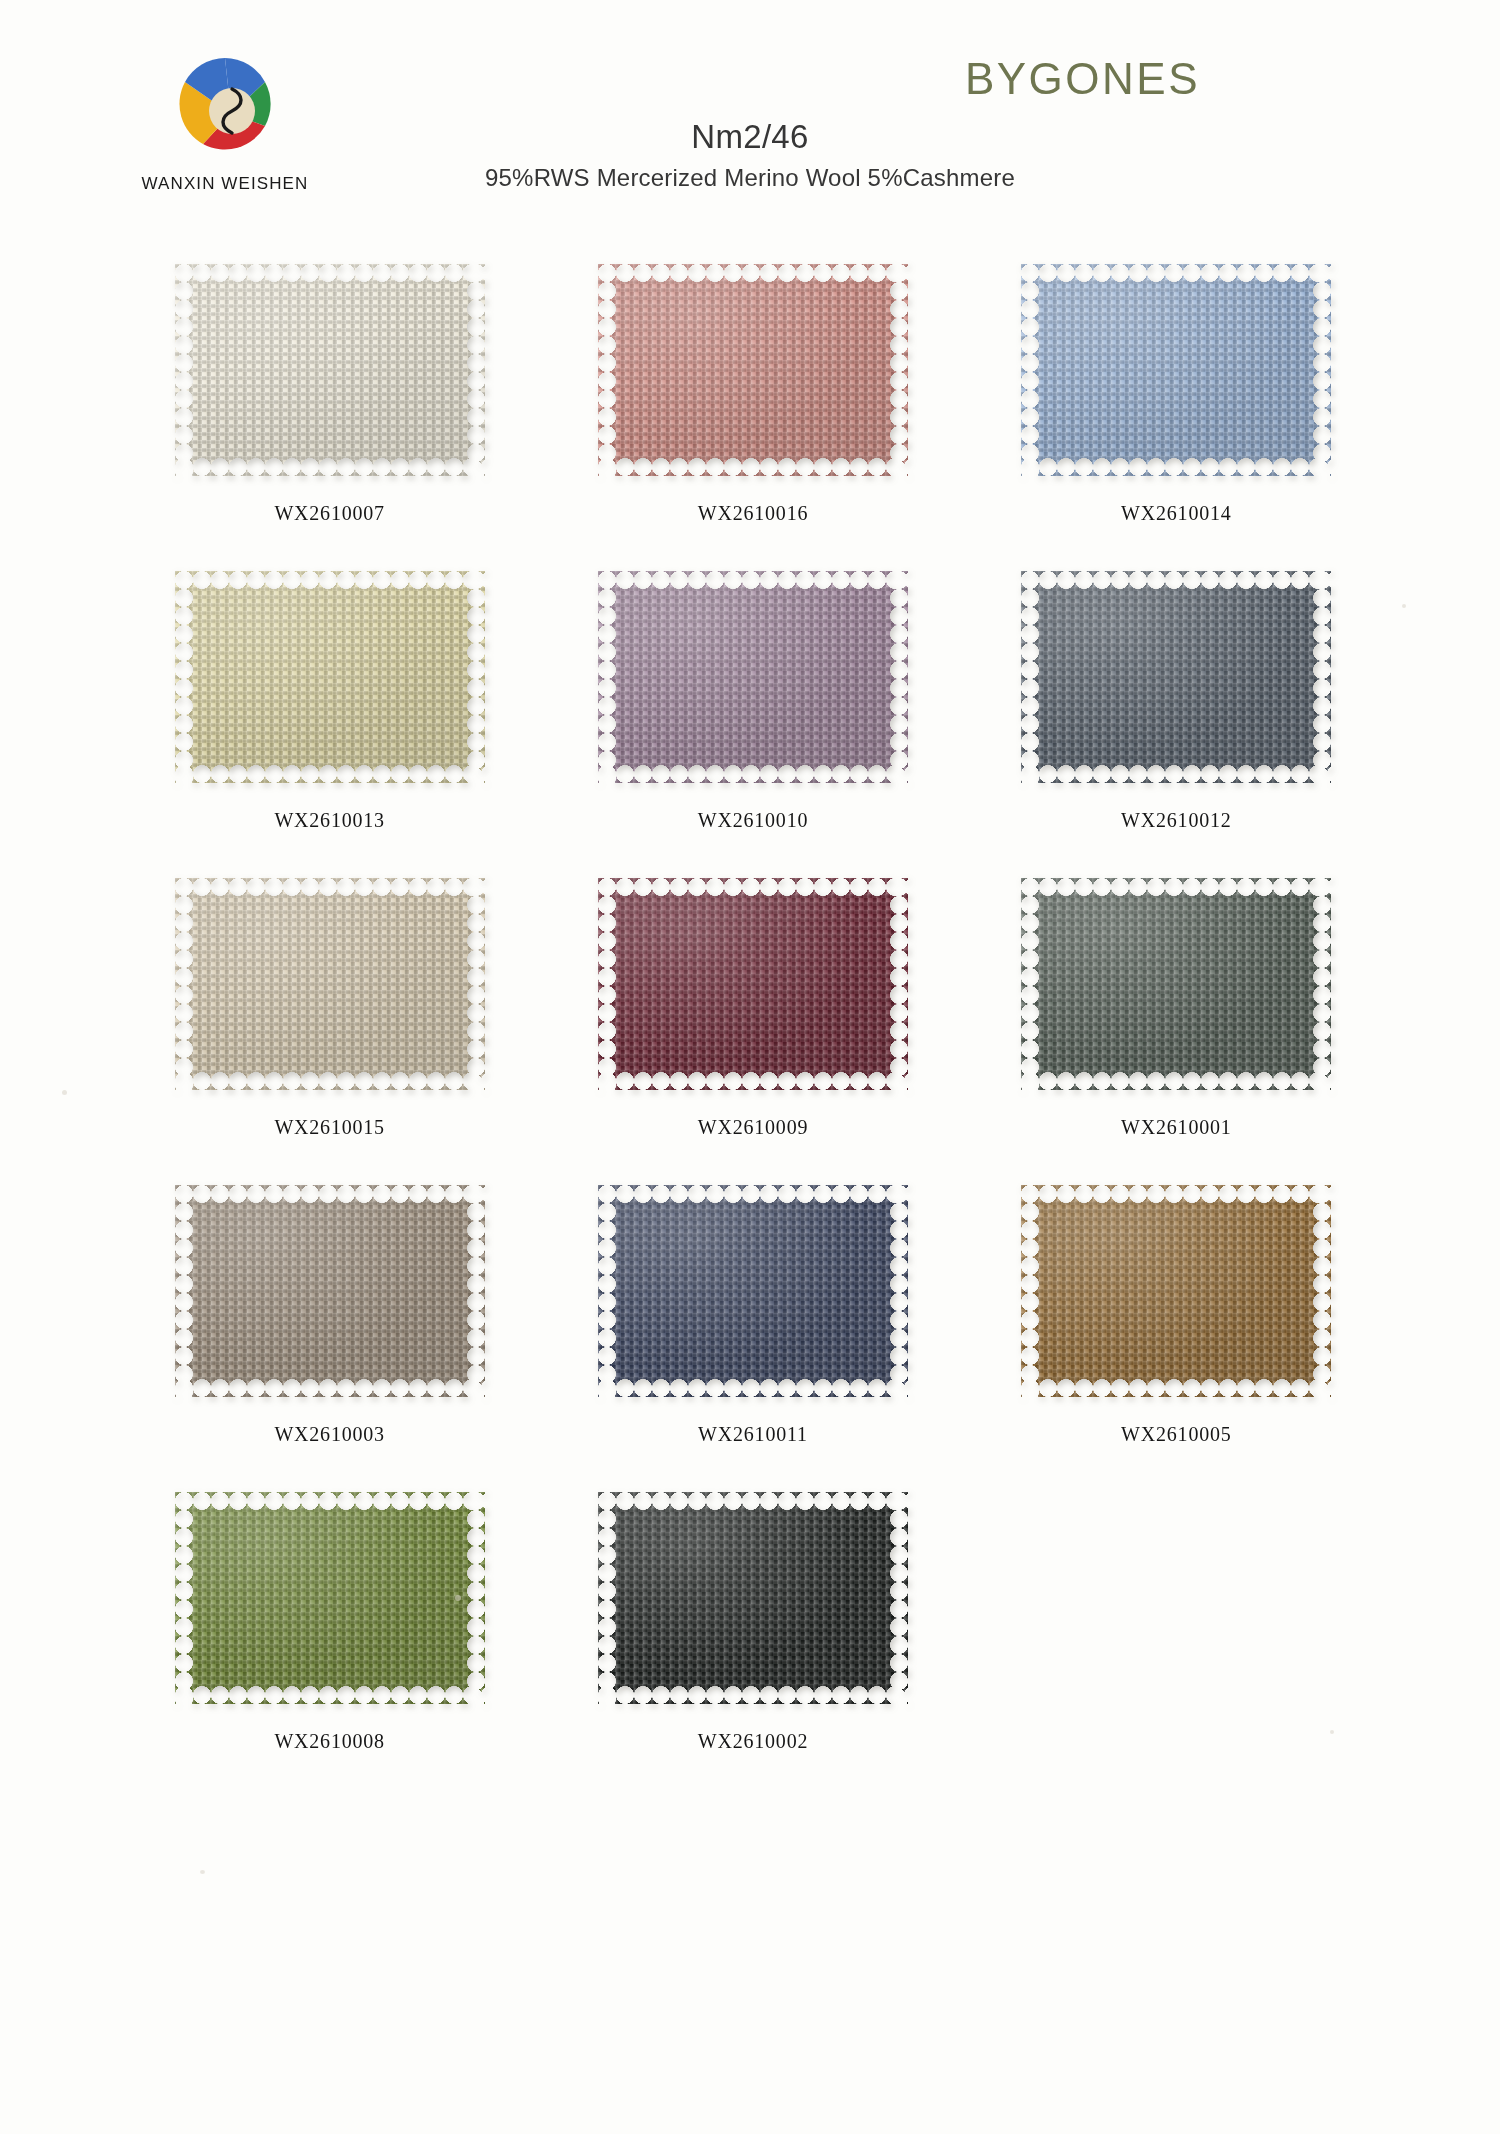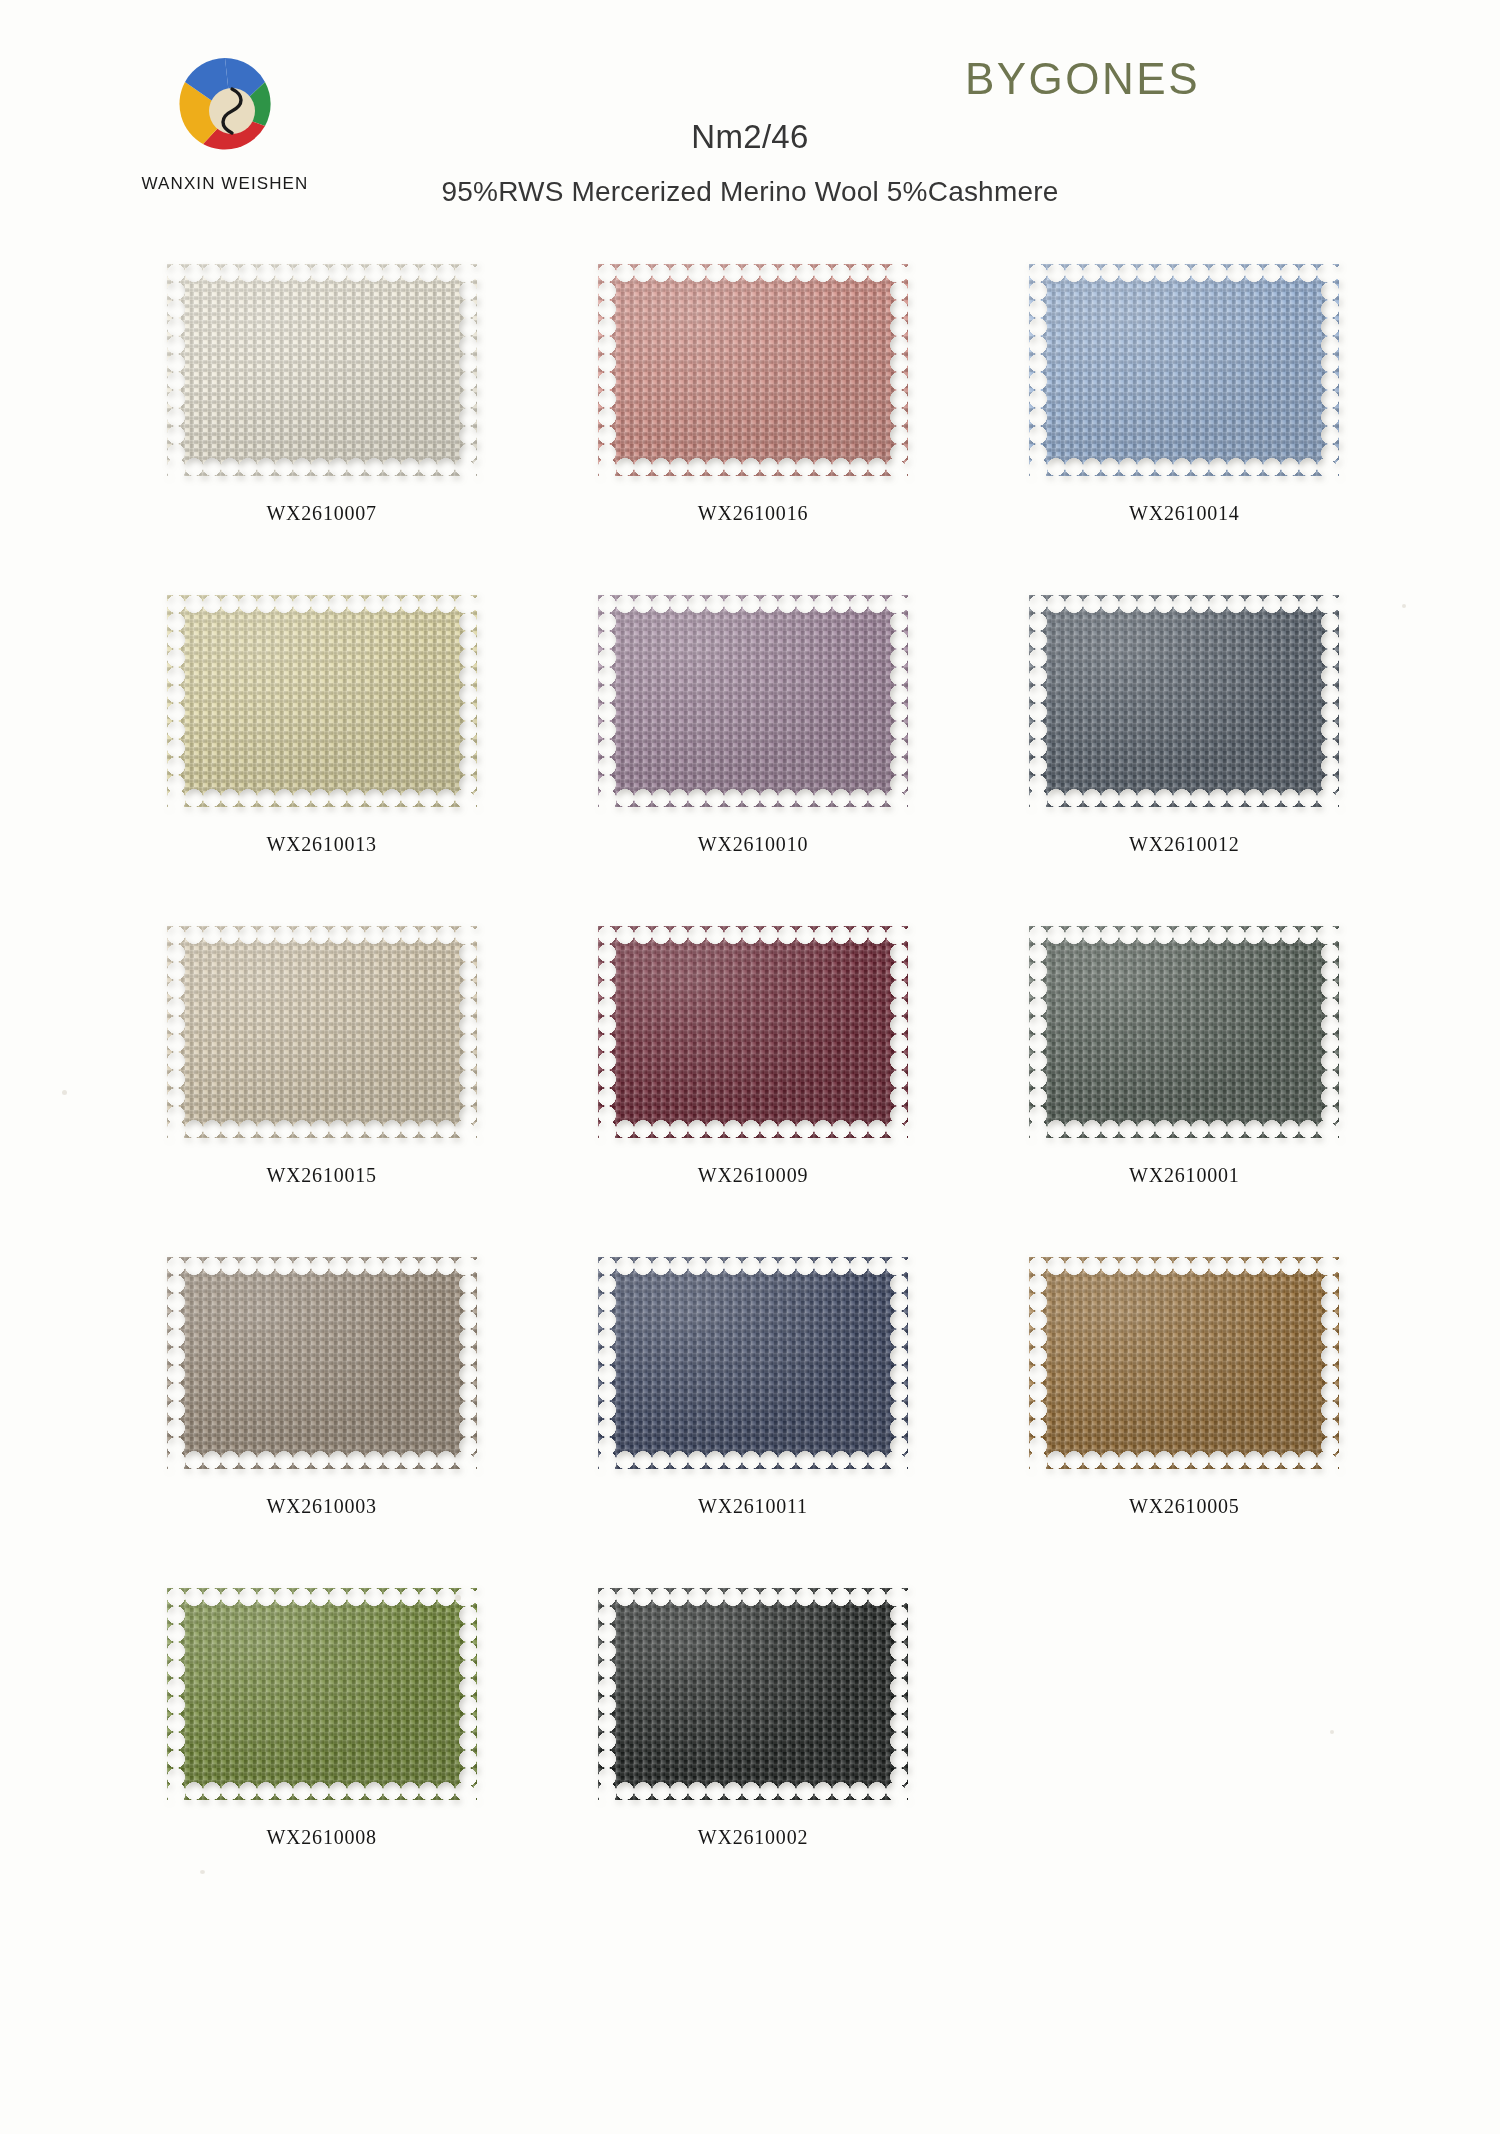--- a/index.html
+++ b/index.html
@@ -72,40 +72,39 @@
   }
   .yarn-count {
     margin-top: 16px;
     font-family: "Liberation Sans", sans-serif;
     font-size: 33px;
     color: #363636;
     font-weight: 400;
     letter-spacing: 0.3px;
   }
   .composition {
-    margin-top: 20px;
-    font-family: "Liberation Sans", sans-serif;
-    font-size: 28px;
+    margin-top: 8px;
+    font-family: "Liberation Sans", sans-serif;
+    font-size: 24px;
     color: #363636;
     font-weight: 400;
     letter-spacing: 0.2px;
   }
 
   
   .grid {
     position: absolute;
     top: 256px;
     left: 118px;
     width: 1270px;
     display: grid;
     grid-template-columns: repeat(3, 1fr);
     grid-auto-rows: 307px;
     column-gap: 0px;
     row-gap: 0px;
-    gap: 24px;
   }
 
   .cell {
     position: relative;
     display: flex;
     flex-direction: column;
     align-items: center;
   }
 
   .swatch-wrap {

